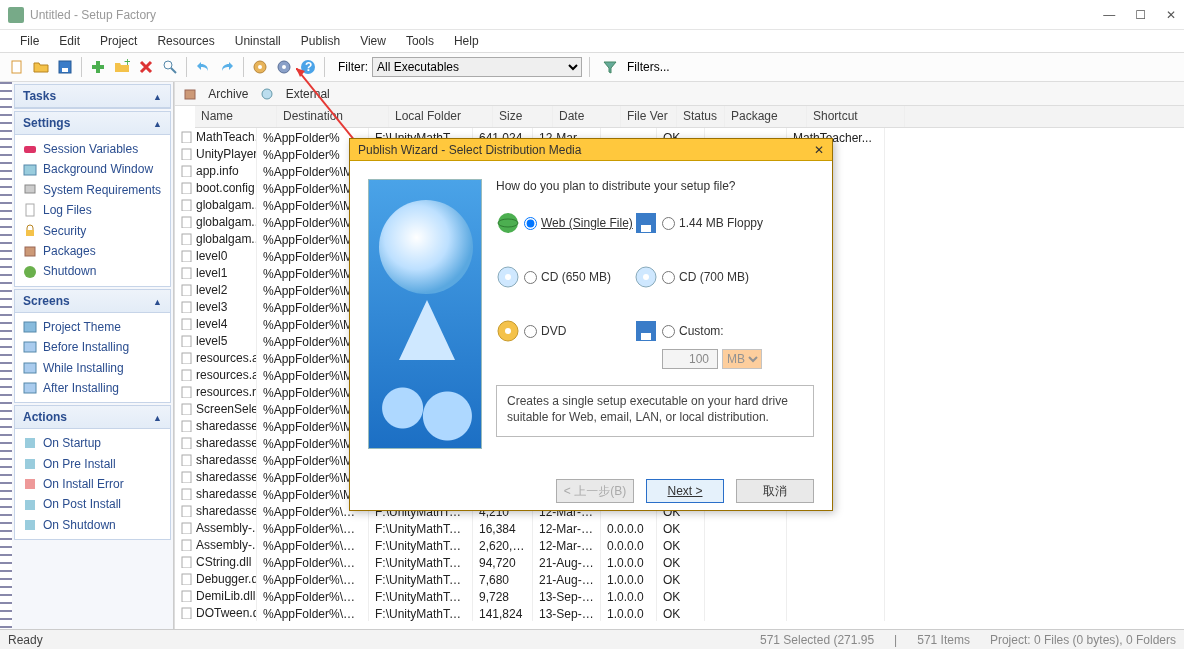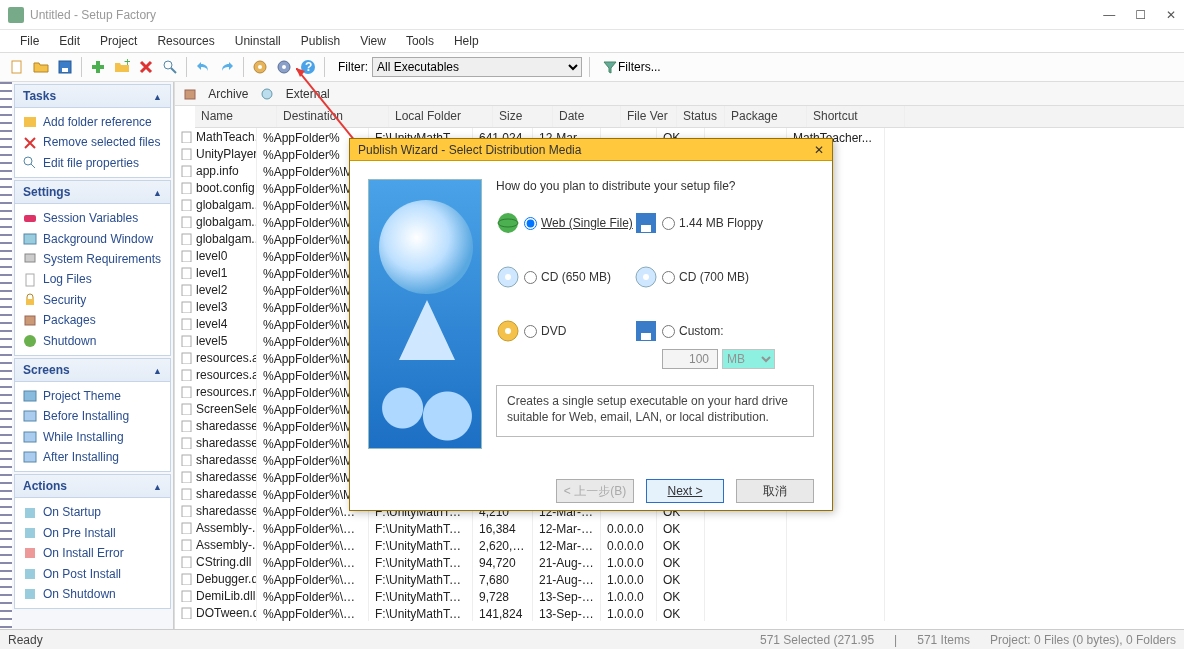--- a/index.html
+++ b/index.html
@@ -58,21 +58,21 @@
 .dlg-graphic .arrow-up { position: absolute; top: 120px; left: 30px; width: 0; height: 0; border-left: 28px solid transparent; border-right: 28px solid transparent; border-bottom: 60px solid #cfe8ff; }
 .dlg-graphic .gears { position: absolute; bottom: 0; left: 0; right: 0; height: 80px; background: radial-gradient(circle at 30% 50%, #aed8ff 20px, transparent 21px), radial-gradient(circle at 70% 60%, #aed8ff 24px, transparent 25px); }
 .dlg-right { flex: 1; display: flex; flex-direction: column; }
 .dlg-q { color: #333; margin-bottom: 18px; }
 .opt-grid { display: grid; grid-template-columns: 28px 110px 28px 120px; row-gap: 30px; align-items: center; }
 .opt-grid .oicon { width: 24px; height: 24px; }
 .opt-grid label { display: flex; align-items: center; gap: 4px; color: #333; }
 .opt-grid input[type=radio] { margin: 0; }
 .custom-sz { margin-top: 6px; margin-left: 166px; display: flex; gap: 4px; }
 .custom-sz input { width: 56px; height: 20px; border: 1px solid #aaa; text-align: right; padding-right: 8px; color: #888; background: #f4f4f4; }
-.custom-sz select { width: 53px; height: 20px; border: 1px solid #aaa; color: #666; background: #5eead4; }
+.custom-sz select { width: 40px; height: 20px; border: 1px solid #aaa; color: #666; background: #fdba74; }
 .dlg-desc { margin-top: 16px; border: 1px solid #bbb; padding: 8px 10px; color: #444; line-height: 1.3; height: 52px; }
 .dlg-buttons { height: 40px; display: flex; justify-content: flex-end; align-items: center; gap: 12px; padding: 0 18px; }
 .dlg-buttons button { width: 78px; height: 24px; border: 1px solid #adadad; background: #e9e9e9; color: #333; }
 .dlg-buttons button[disabled] { color: #aaa; }
 .dlg-buttons .next { border: 1px solid #2a6fc9; background: #e5f1fb; }
 .underline { text-decoration: underline; }
 </style>
 </head>
 <body>
 
@@ -167,21 +167,21 @@
       <svg viewBox="0 0 16 16">
         <circle cx="8" cy="8" r="7" fill="#4aa3e8"></circle>
         <text x="5" y="12" fill="#fff" font-size="11" font-weight="bold">?</text>
       </svg>
     </div>
   <div class="tb-sep"></div>
   <div class="filter-box">
     <span>Filter:</span>
     <select><option>All Executables</option></select>
     <div class="tb-sep"></div>
-    <div class="tb-btn" style="width:auto;padding:0 4px;gap:0">
+    <div class="tb-btn" style="width:auto;padding:0 4px;gap:9px">
       <svg viewBox="0 0 16 16" width="14" height="14">
           <path d="M2 3h12l-5 6v5l-2-1v-4z" fill="#6a9" stroke="#486"></path>
         </svg>
       <span>Filters...</span>
     </div>
   </div>
 </div>
 
 <svg class="arrow-line">
   <line x1="0" y1="0" x2="68" y2="84" stroke="#e53935" stroke-width="2"></line>
@@ -189,41 +189,20 @@
 </svg>
 
 <div class="content">
   <div class="spiral"></div>
   <div class="sidebar">
     <div class="panel">
       <div class="panel-head">
           <span>Tasks</span>
           <span class="chev"></span>
         </div>
-      <div class="panel-body">
-        <div class="panel-item">
-            <svg class="pi-icon">
-              <rect width="12" height="10" x="1" y="2" fill="#f4c24a"></rect>
-            </svg>
-            <span>Add folder reference</span>
-          </div>
-        <div class="panel-item">
-            <svg class="pi-icon">
-              <path d="M2 2l10 10M12 2L2 12" stroke="#d33" stroke-width="2"></path>
-            </svg>
-            <span>Remove selected files</span>
-          </div>
-        <div class="panel-item">
-            <svg class="pi-icon">
-              <circle cx="5" cy="5" r="4" fill="none" stroke="#58a"></circle>
-              <line x1="8" y1="8" x2="12" y2="12" stroke="#58a"></line>
-            </svg>
-            <span>Edit file properties</span>
-          </div>
-      </div>
     </div>
     <div class="panel">
       <div class="panel-head">
           <span>Settings</span>
           <span class="chev"></span>
         </div>
       <div class="panel-body">
         <div class="panel-item">
             <svg class="pi-icon">
               <rect x="1" y="4" width="12" height="7" fill="#d36" rx="2"></rect>

